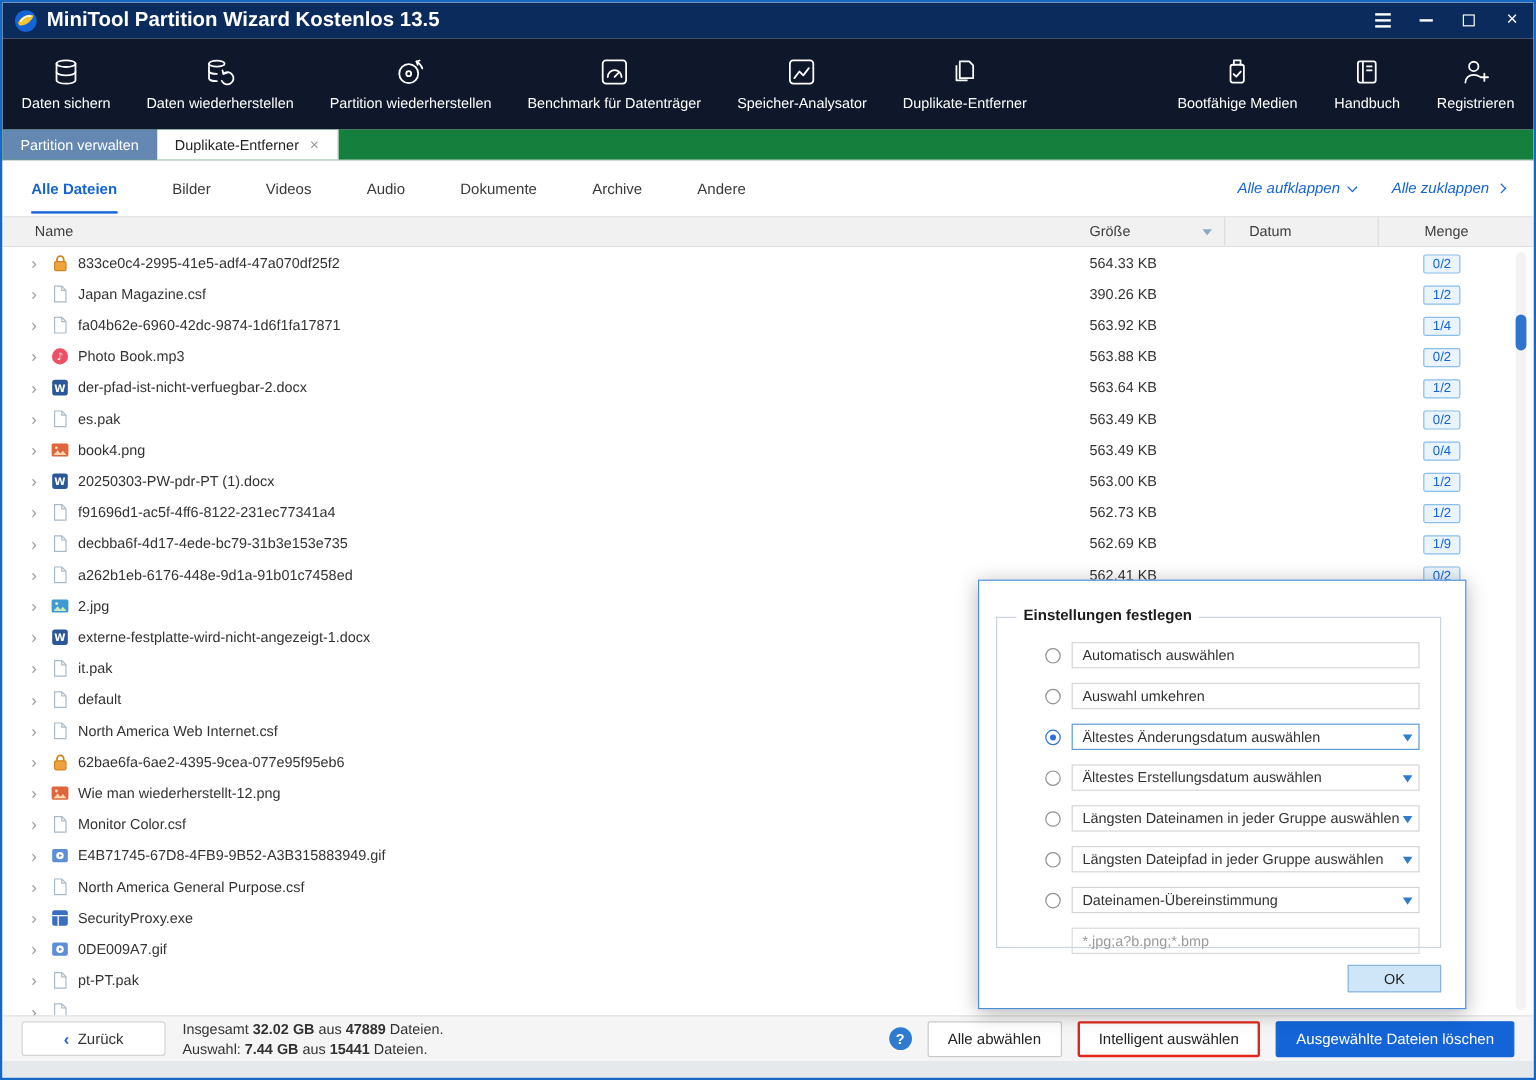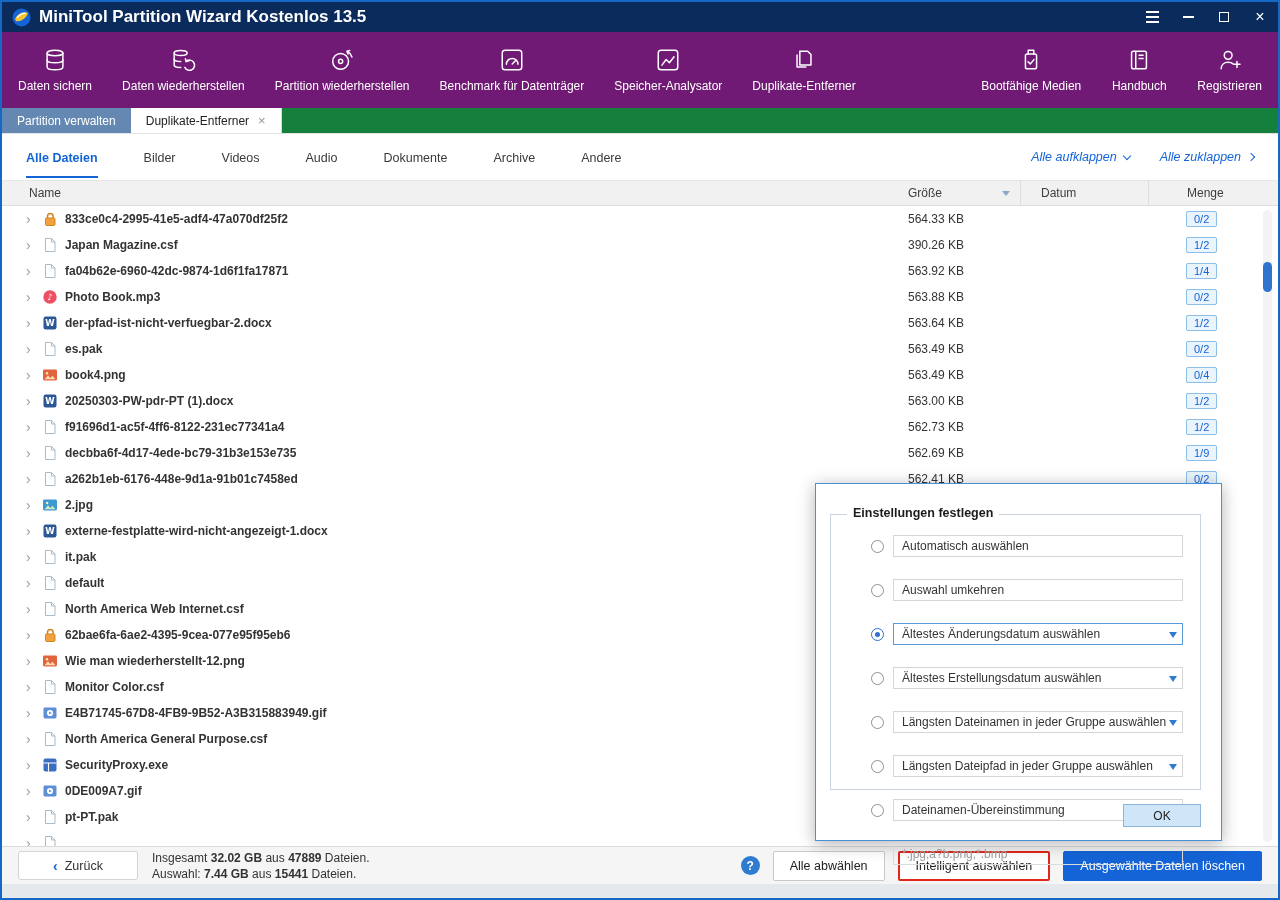--- a/index.html
+++ b/index.html
@@ -16,21 +16,21 @@
   .title { color:#fff; font-size:17px; font-weight:bold; }
   .win-controls { margin-left:auto; display:flex; align-items:center; gap:20px; }
   .wc { width:16px; height:16px; display:flex; align-items:center; justify-content:center; cursor:pointer; }
   .menu-bars { display:flex; flex-direction:column; gap:3px; }
   .menu-bars i { display:block; width:13px; height:2px; background:#fff; }
   .min-bar { width:11px; height:2px; background:#fff; }
   .max-box { width:10px; height:10px; border:1.5px solid #fff; }
   .close-x { color:#fff; font-size:16px; line-height:1; }
 
   
-  .toolbar { height:76px; background:#701a75; display:flex; align-items:center;
+  .toolbar { height:76px; background:#0f172a; display:flex; align-items:center;
              padding:0 16px; flex:0 0 auto; }
   .toolbar-left { display:flex; gap:30px; }
   .toolbar-right { margin-left:auto; display:flex; gap:26px; }
   .tool-item { display:flex; flex-direction:column; align-items:center; gap:6px;
                color:#fff; font-size:12px; cursor:pointer; min-width:64px; }
   .tool-icon svg { display:block; }
 
   
   .tabstrip { height:26px; background:#15803d; display:flex; flex:0 0 auto;
               border-bottom:1px solid #e2e2e2; }
@@ -66,42 +66,42 @@
               align-items:center; padding-left:20px; }
   .col-count { width:112px; border-left:1px solid #ddd; height:100%; display:flex;
                align-items:center; padding-left:38px; }
 
   .tbody { flex:1 1 auto; overflow:hidden; position:relative; background:#fff; }
   .row { height:26px; display:flex; align-items:center; font-size:12px; color:#333;
          padding-right:18px; cursor:default; }
   .expander { width:14px; margin-left:24px; color:#9a9a9a; font-size:14px; line-height:1; cursor:pointer; }
   .ficon { width:16px; height:16px; margin:0 7px 0 2px; flex:0 0 auto; }
   .ficon svg { display:block; }
-  .fname { flex:1; white-space:nowrap; overflow:hidden;font-weight:bold; }
+  .fname { flex:1; white-space:nowrap; overflow:hidden; }
   .fsize { width:118px; padding-left:6px; }
   .fdate { width:128px; padding-left:10px; }
   .fcount { width:112px; padding-left:38px; }
   .badge { font-size:11px; color:#1464d8; background:#e9f4fd; border:1px solid #8cbfe8;
            padding:1px 7px; border-radius:2px; }
 
   
   .scrollbar { position:absolute; right:6px; top:208px; width:9px; height:632px;
                background:#f3f3f3; border-radius:5px; z-index:3; }
   .scroll-thumb { position:absolute; top:52px; left:0; width:9px; height:30px;
                   background:#2e74cf; border-radius:5px; cursor:grab; }
 
   
   .dialog { position:absolute; left:813px; top:481px; width:407px; height:358px;
             background:#fff; border:1px solid #4a90d9; box-shadow:0 3px 16px rgba(0,0,0,.3);
             z-index:10; }
   .groupbox { position:absolute; left:14px; right:20px; top:30px; height:276px;
               border:1px solid #c9d4df; }
   .legend { position:absolute; top:-9px; left:16px; background:#fff; padding:0 6px;
             font-size:12.5px; font-weight:bold; color:#1c1c1c; }
-  .opts { padding:20px 0 0 40px; display:flex; flex-direction:column; gap:22px; }
+  .opts { padding:20px 0 0 40px; display:flex; flex-direction:column; gap:12px; }
   .opt-row { display:flex; align-items:center; height:22px; }
   .radio { width:13px; height:13px; border:1px solid #8f8f8f; border-radius:50%;
            background:#fff; margin-right:9px; position:relative; flex:0 0 auto; cursor:pointer; }
   .radio.checked { border-color:#2f6fd0; }
   .radio.checked::after { content:""; position:absolute; inset:3px; border-radius:50%;
                           background:#2f6fd0; }
   .opt-box { width:290px; height:22px; border:1px solid #d6d6d6; display:flex;
              align-items:center; font-size:12px; color:#333; padding-left:8px;
              position:relative; cursor:pointer; }
   .opt-box.selected { border-color:#5a9bd5; }

